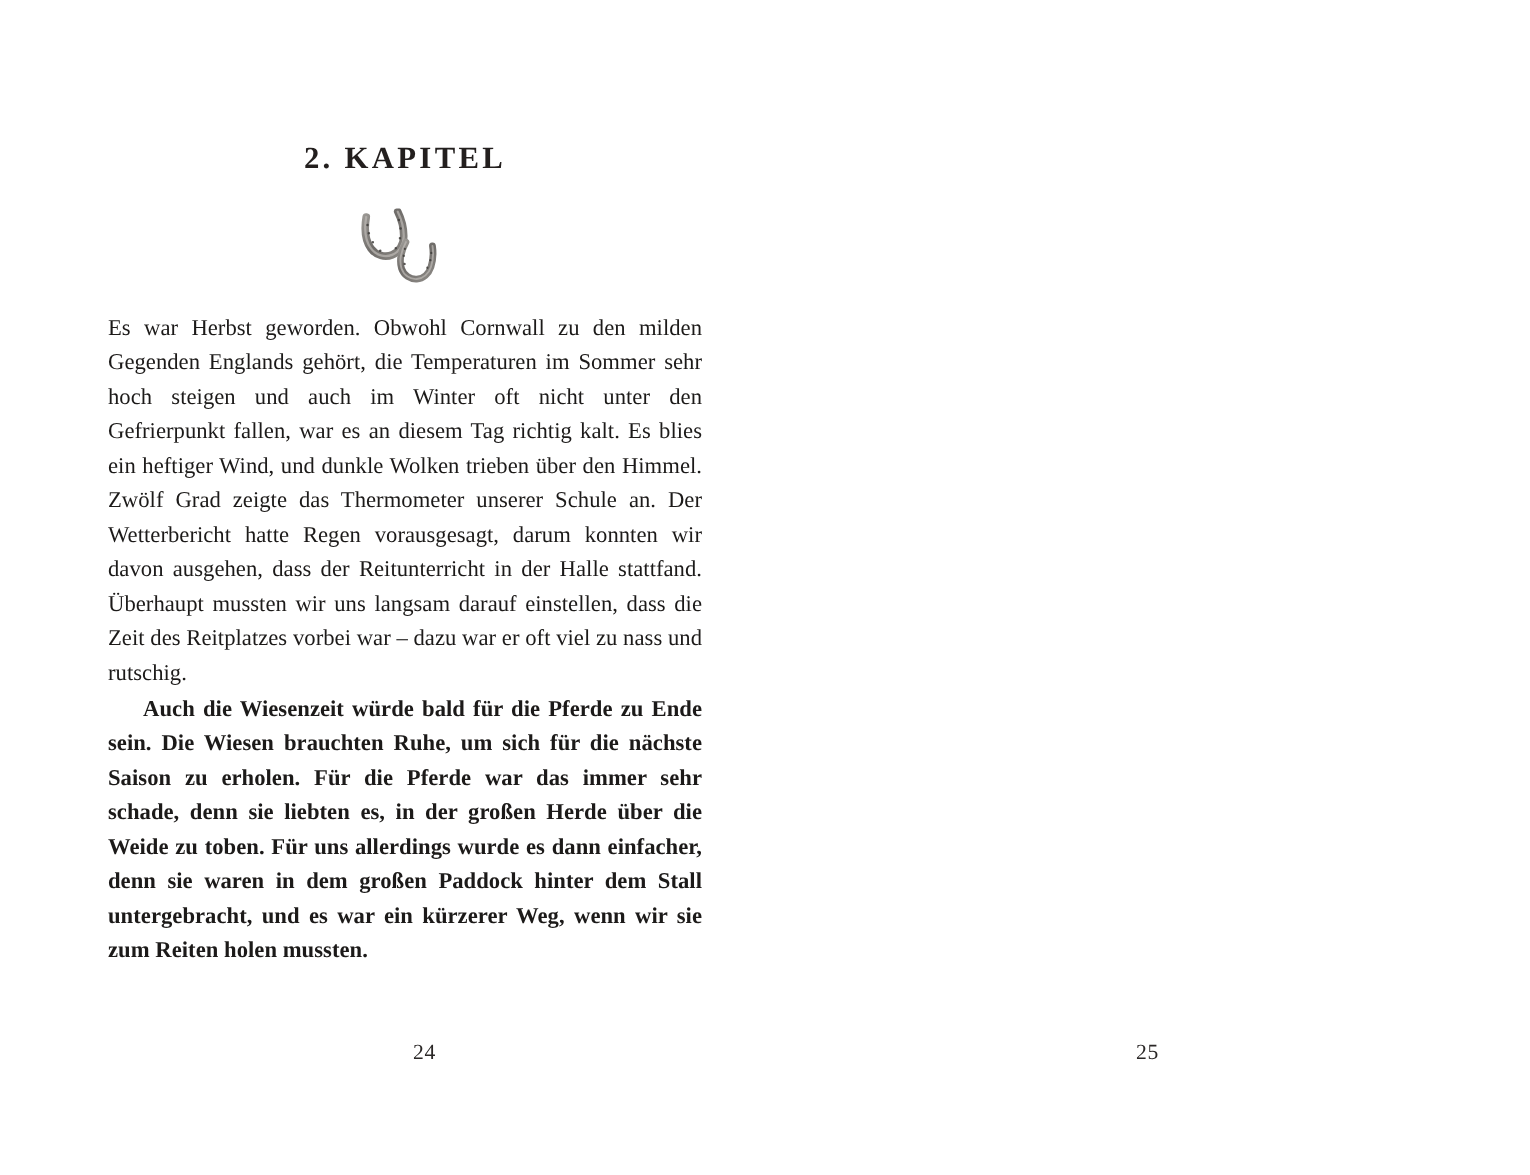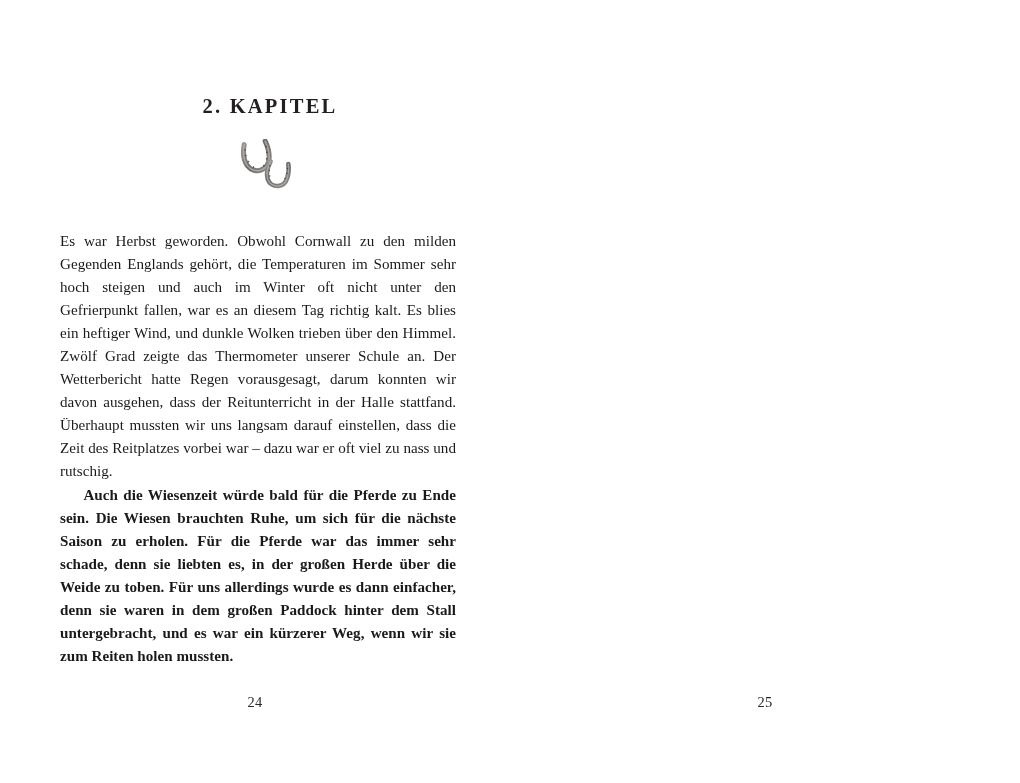--- a/index.html
+++ b/index.html
@@ -56,21 +56,21 @@
     position: relative;
   }
   .ornament svg { display: block; width: 70px; height: 56px; }
 
   
   .column {
     position: absolute;
     top: 0;
     box-sizing: border-box;
   }
-  .col-left  { left: 60px; width: 396px; top: 208px; margin-top: 22px; }
+  .col-left  { left: 72px; width: 396px; top: 208px; }
 
   .bodytext {
     margin: 0;
     font-size: 15.1px;
     line-height: 23.05px;
     text-align: justify;
     text-justify: inter-word;
     hyphens: manual;
     color: #1c1a19;
     letter-spacing: 0.02px;
@@ -82,21 +82,21 @@
   .folio {
     position: absolute;
     bottom: 0;
     left: 0;
     width: 510px;
     text-align: center;
     font-size: 14.4px;
     color: #2a2726;
     letter-spacing: 0.4px;
   }
-  .folio-left  { bottom: 72px; }
+  .folio-left  { bottom: 72px; padding-left: 28px; }
   .folio-right { bottom: 72px; }
 </style>
 </head>
 <body>
 
 <div class="spread">
 
   <div class="page page-left">
 
     <div class="chapter-head">

